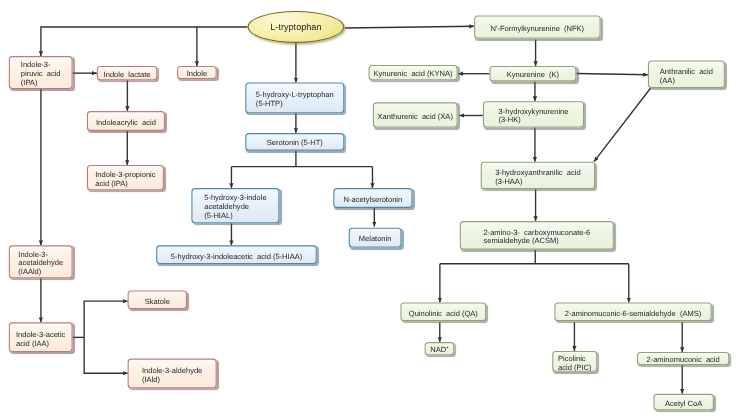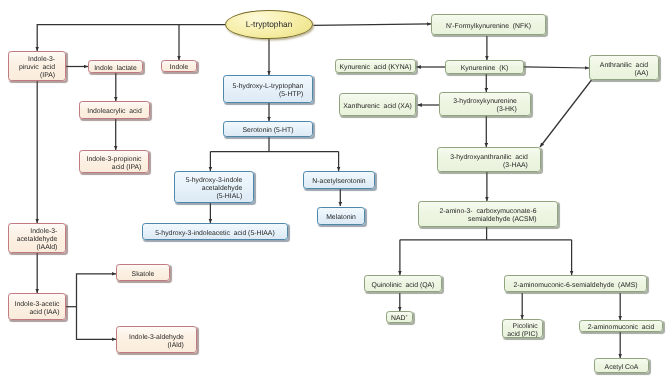--- a/index.html
+++ b/index.html
@@ -1,21 +1,21 @@
 <!DOCTYPE html>
 <html><head>
 <meta charset="utf-8">
 <title>Tryptophan metabolism pathway</title>
 <style>
   html,body{margin:0;padding:0;background:#ffffff;}
   body{width:670px;height:380px;overflow:hidden;font-family:"Liberation Sans",sans-serif;}
   #stage{position:relative;width:670px;height:380px;background:#fff;}
   svg#edges{position:absolute;left:0;top:0;width:670px;height:380px;pointer-events:none;}
   .node{position:absolute;box-sizing:border-box;display:flex;align-items:center;justify-content:center;
-        text-align:right;border-radius:3.2px;border-width:1.3px;border-style:solid;
+        text-align:left;border-radius:3.2px;border-width:1.3px;border-style:solid;
         font-size:6.85px;line-height:8px;color:#262626;overflow:hidden;
         -webkit-font-smoothing:antialiased;text-rendering:geometricPrecision;}
   .node > span{display:block;white-space:pre-wrap;line-height:8px;transform:translateY(2.2px);}
   .s-trp > span{line-height:9px;transform:translateY(0.3px);}
   .s-indole{background:linear-gradient(180deg,#fefaf6 0%,#fcf1e4 40%,#faecdb 100%);
             border-color:#c07a80;box-shadow:1.5px 1.5px 0.8px rgba(110,80,78,.55);}
   .s-kyn{background:linear-gradient(180deg,#f6faf0 0%,#eef6e3 40%,#e9f2dc 100%);
          border-color:#8fa37c;box-shadow:1.5px 1.5px 0.8px rgba(95,105,85,.55);}
   .s-ser{background:linear-gradient(180deg,#f2f9fd 0%,#e8f3fa 40%,#dde9f4 100%);
          border-color:#4d88aa;box-shadow:1.5px 1.5px 0.8px rgba(75,95,115,.55);}

